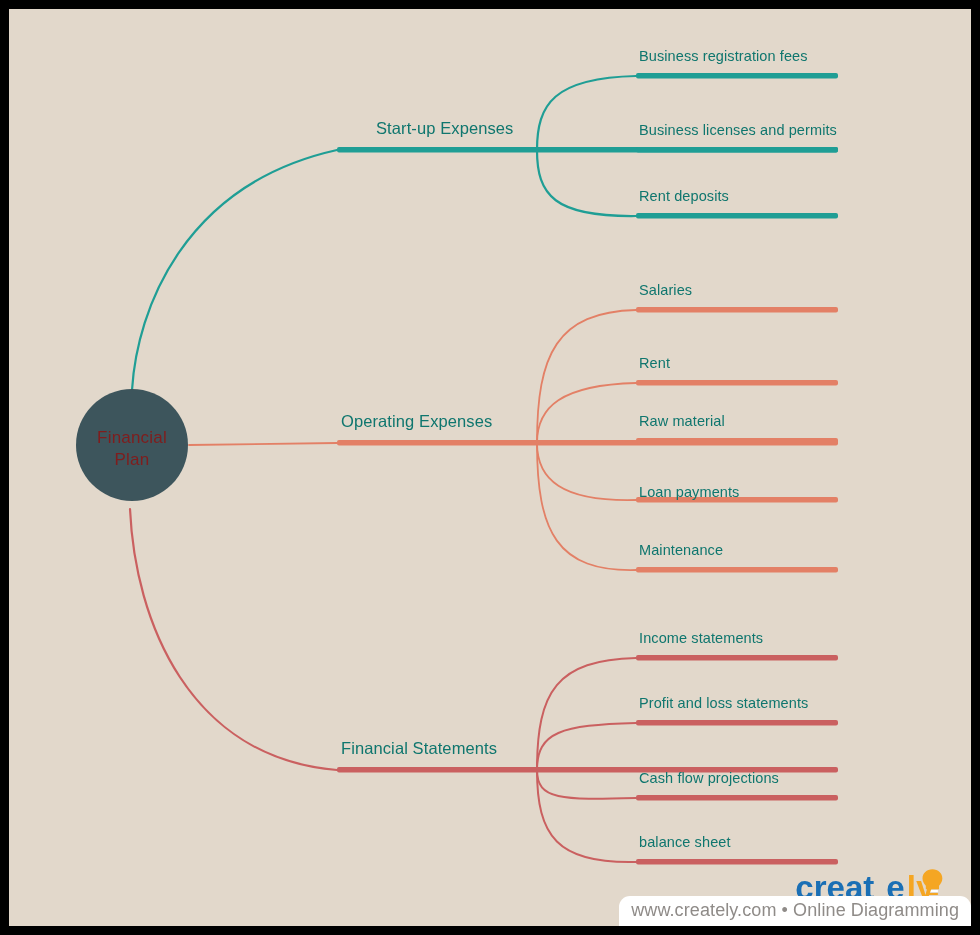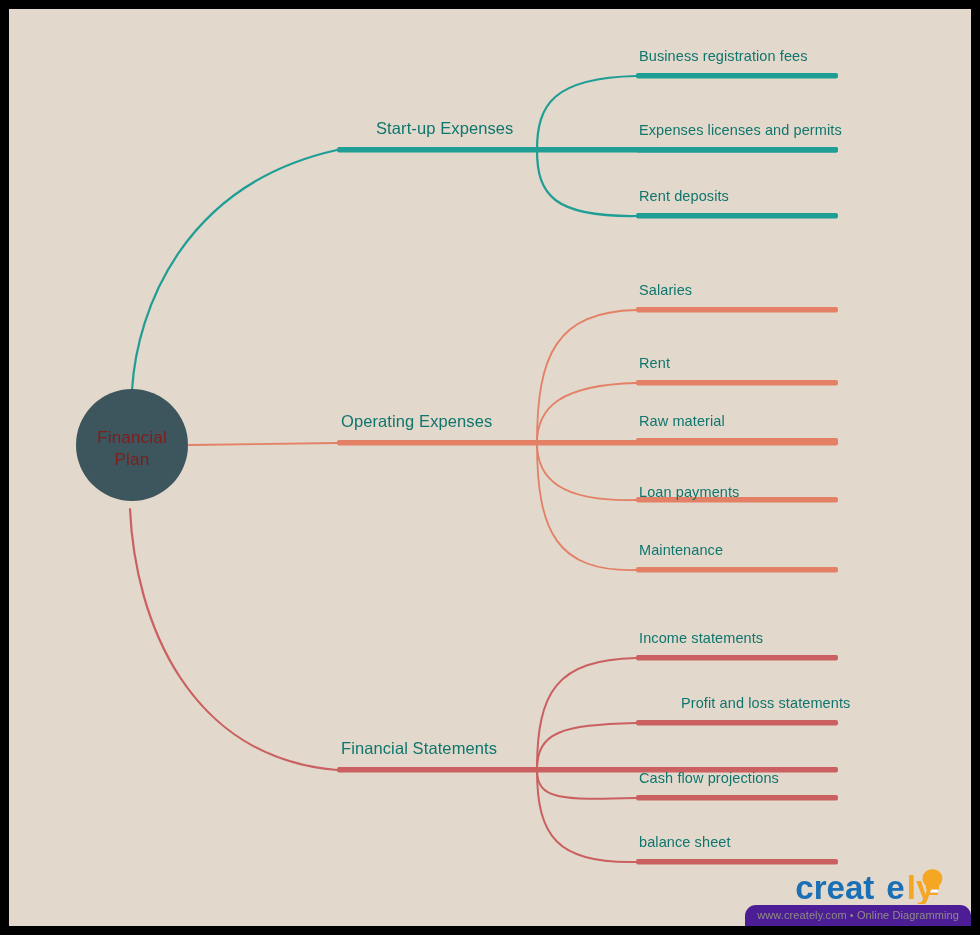--- a/index.html
+++ b/index.html
@@ -48,24 +48,24 @@
     position:absolute;
     right:0px;bottom:0px;
     width:232px;height:62px;
   }
   #brand-logo{
     position:absolute;right:6px;bottom:22px;
     height:38px;
   }
   #brand-bar{
     position:absolute;right:0px;bottom:0px;
-    background:#4c1d95;
+    background:#ffffff;
     border-radius:11px 11px 0 0;
     padding:4px 12px 5px 12px;
-    font-size:11px;
+    font-size:18px;
     color:#8f8b88;
     white-space:nowrap;
     letter-spacing:.1px;
   }
 </style>
 </head>
 <body>
 
 <div id="frame">
   <div id="canvas">
@@ -118,33 +118,33 @@
       <circle cx="123" cy="436" r="56" fill="#3d555c"></circle>
     </svg>
 
     <div class="center-text" style="left:63px;top:418px;">
       <div>Financial</div>
       <div>Plan</div>
     </div>
 
     <div class="node-label branch-label" style="left:332px;top:111px;margin-left:35px;">Start-up Expenses</div>
     <div class="node-label leaf-label" style="left:630px;top:40px;">Business registration fees</div>
-    <div class="node-label leaf-label" style="left:630px;top:114px;">Expenses licenses and permits</div>
+    <div class="node-label leaf-label" style="left:630px;top:114px;">Business licenses and permits</div>
     <div class="node-label leaf-label" style="left:630px;top:180px;">Rent deposits</div>
 
     <div class="node-label branch-label" style="left:332px;top:404px;">Operating Expenses</div>
     <div class="node-label leaf-label" style="left:630px;top:274px;">Salaries</div>
     <div class="node-label leaf-label" style="left:630px;top:347px;">Rent</div>
     <div class="node-label leaf-label" style="left:630px;top:405px;">Raw material</div>
     <div class="node-label leaf-label" style="left:630px;top:464px;margin-top:12px;">Loan payments</div>
     <div class="node-label leaf-label" style="left:630px;top:534px;">Maintenance</div>
 
     <div class="node-label branch-label" style="left:332px;top:731px;">Financial Statements</div>
     <div class="node-label leaf-label" style="left:630px;top:622px;">Income statements</div>
-    <div class="node-label leaf-label" style="left:630px;top:687px;margin-left:42px;">Profit and loss statements</div>
+    <div class="node-label leaf-label" style="left:630px;top:687px;">Profit and loss statements</div>
     <div class="node-label leaf-label" style="left:630px;top:762px;">Cash flow projections</div>
     <div class="node-label leaf-label" style="left:630px;top:826px;">balance sheet</div>
 
     <div id="brand">
 
       <svg id="brand-logo" viewBox="0 0 210 46">
 
         <g>
           <path d="M170 4 C163 4 158 9 158 15 C158 19 160 21 162 24 L162 28 L178 28 L178 24 C180 21 182 19 182 15 C182 9 177 4 170 4 Z" fill="#f5a623"></path>
           <rect x="163" y="29" width="14" height="2.6" rx="1.3" fill="#ffffff"></rect>

